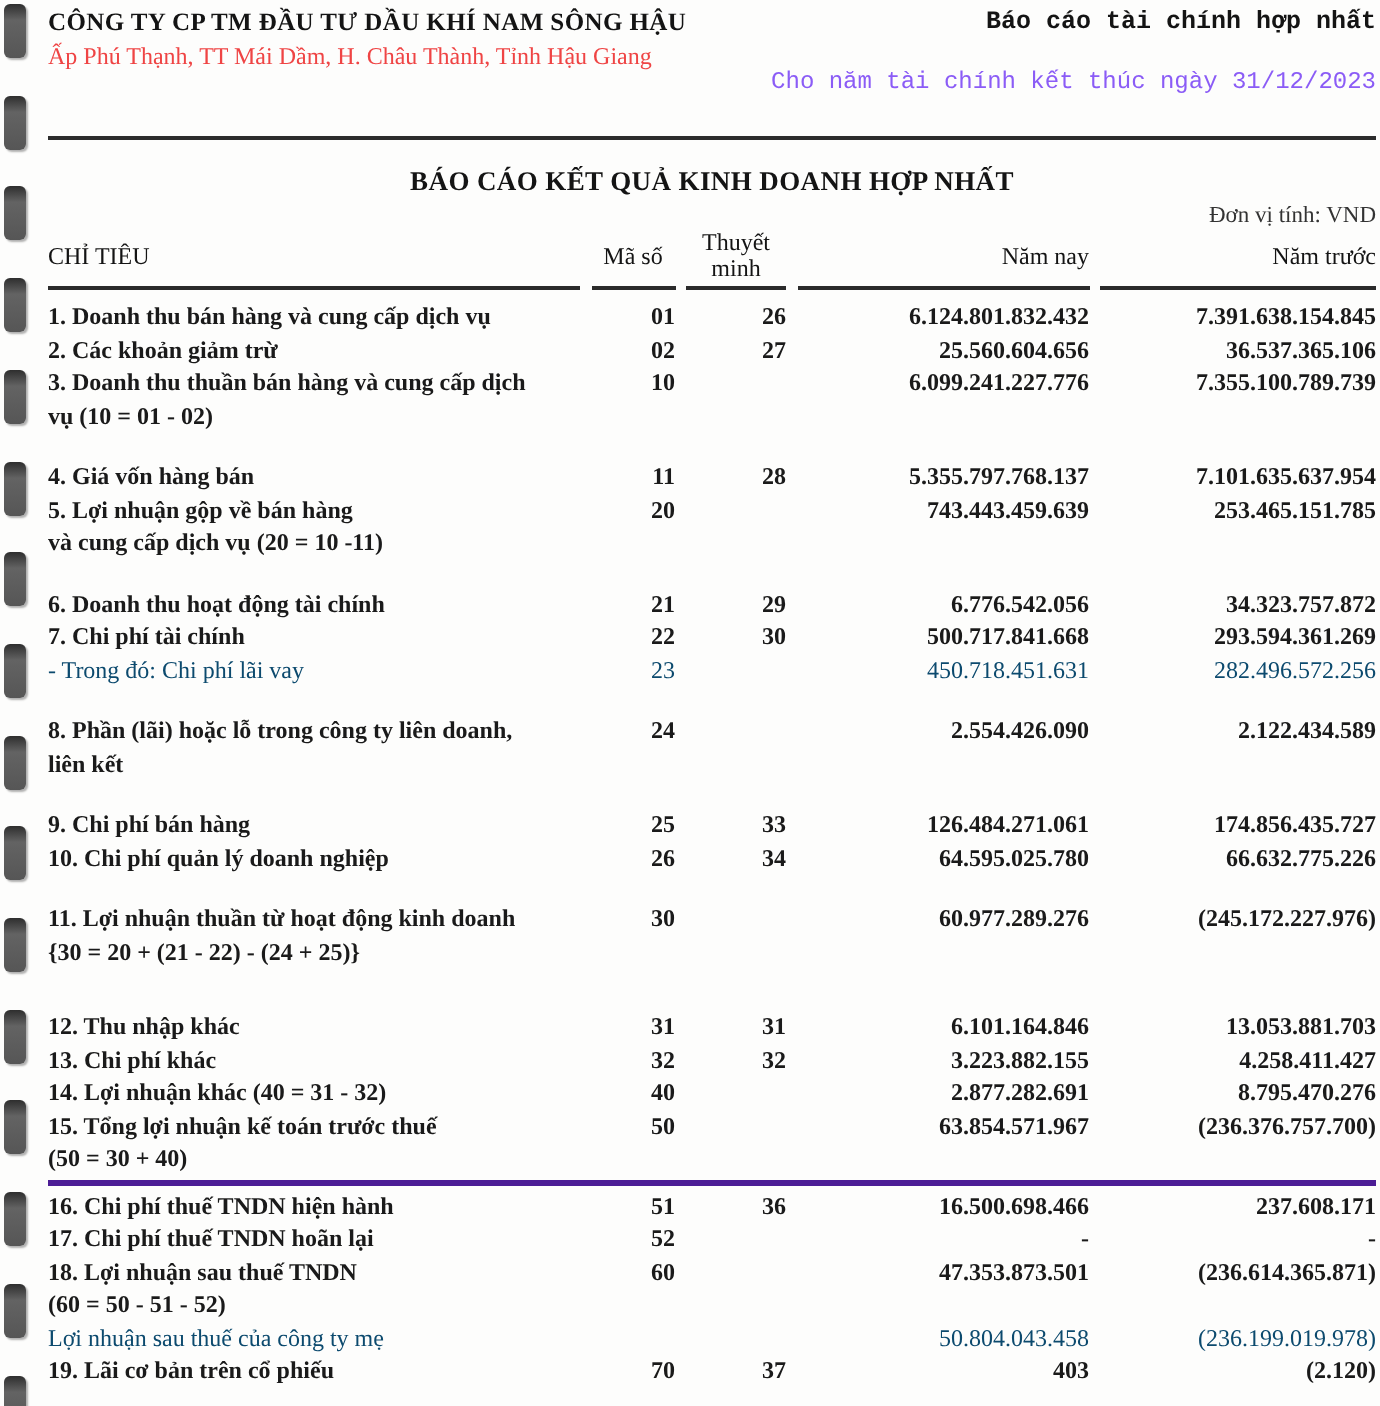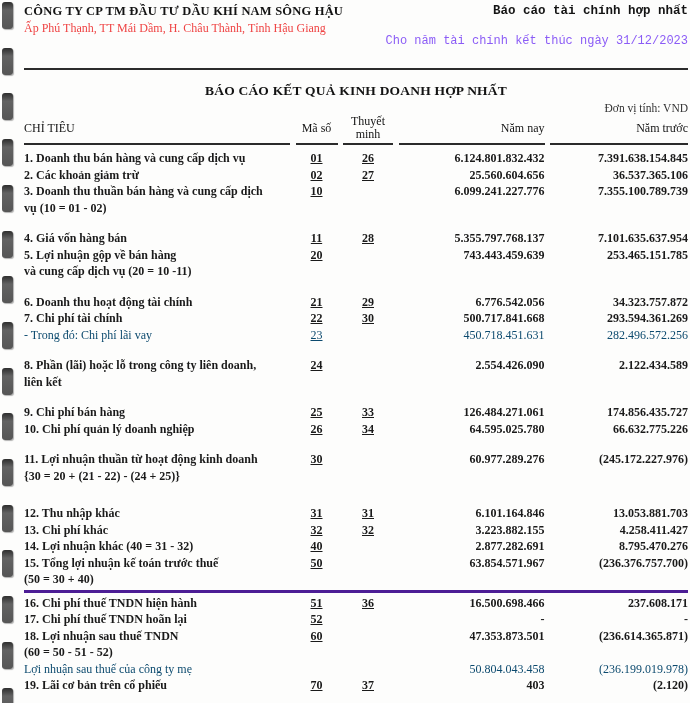--- a/index.html
+++ b/index.html
@@ -38,21 +38,21 @@
   }
   .table-header .c-code { justify-content:center; }
   .table-header .c-note { justify-content:center; text-align:center; }
   .table-header .c-num  { justify-content:flex-end; }
   .note-two-line { display:flex; flex-direction:column; align-items:center; }
 
   .rows { padding-top:5px; }
   .row { font-size:12px; line-height:16.5px; }
   .row.bold { font-weight:bold; color:#1a1a1a; }
   .row:not(.bold) { color:#0c4a6e; }
-  .row .c-code, .row .c-note { text-align:center;text-decoration:underline; }
+  .row .c-code, .row .c-note { text-align:right; }
   .row .c-num { text-align:right; font-variant-numeric:tabular-nums; }
   .gap-after { margin-bottom:14px; }
   .gap-after-lg { margin-bottom:21px; }
   .rule-above { border-top:3px solid #4c1d95; padding-top:2px; margin-top:2px; }
 </style>
 </head>
 <body>
 
 <div class="page">
   <div id="binding-strip">

